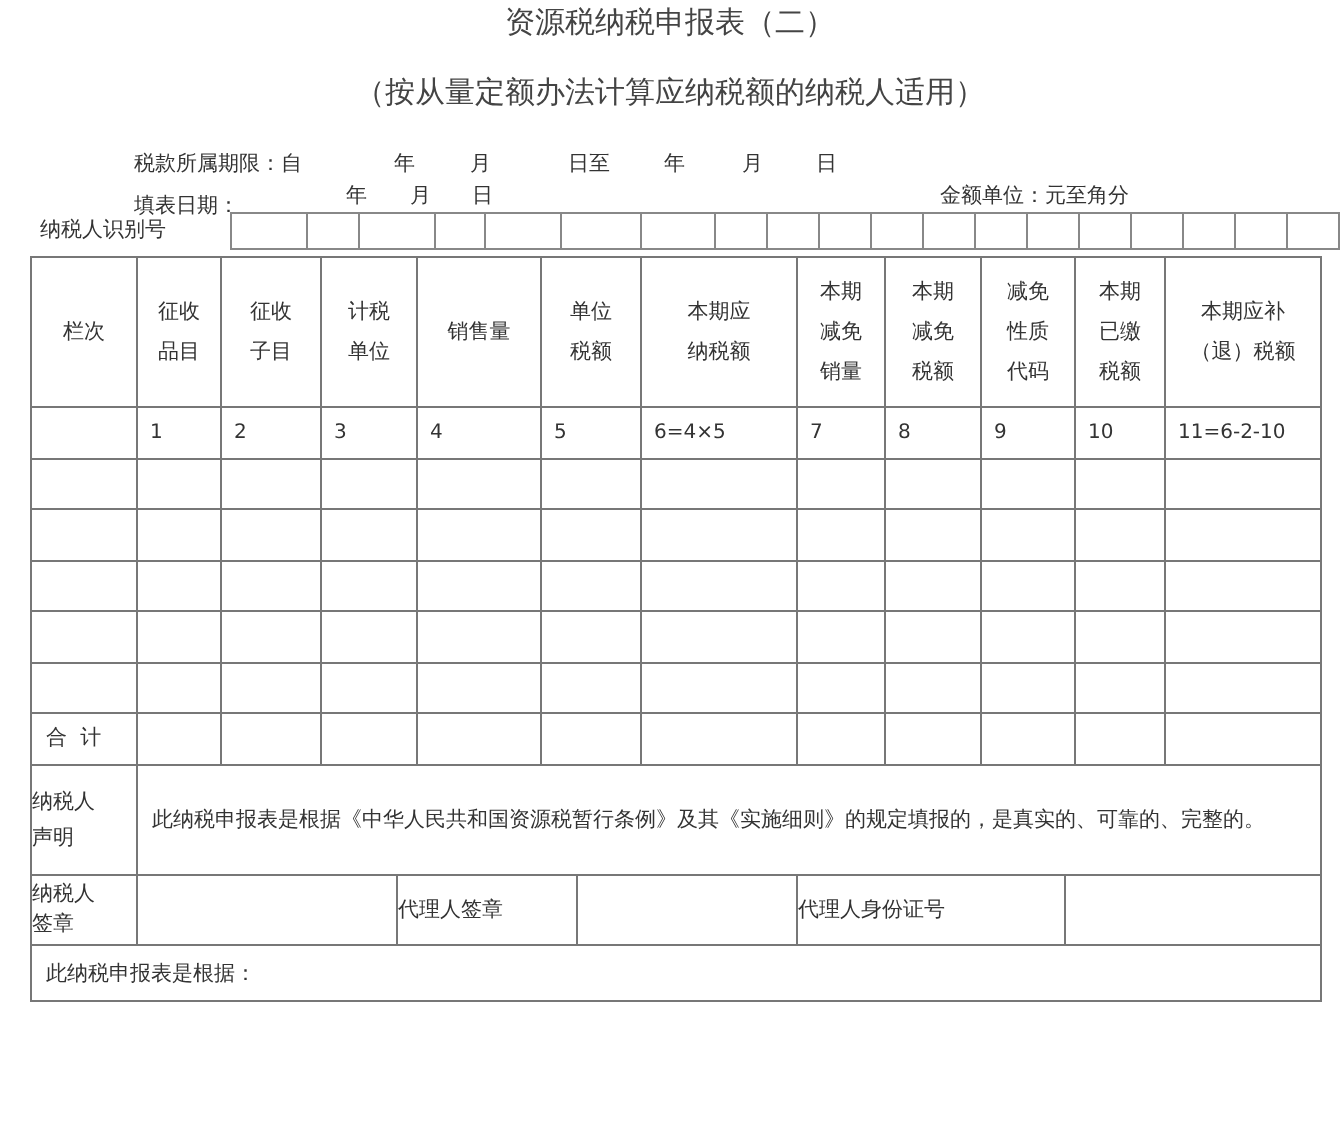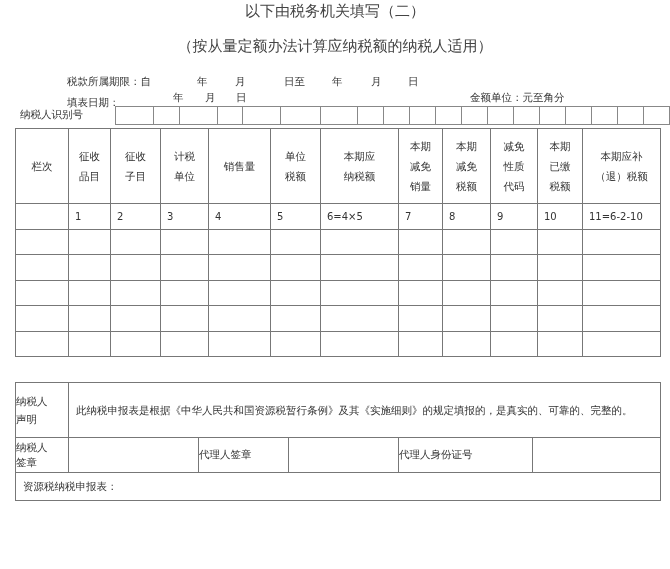--- a/index.html
+++ b/index.html
@@ -16,21 +16,21 @@
   .main td.num { padding-left:6px; font-size:10px; vertical-align:middle; }
   .main tr.data td { height:24.5px; }
   .bottom td { vertical-align:middle; }
   .c { }
   .l { padding-left:7px !important; }
   .outer { border:1.5px solid #555; }
 </style>
 </head>
 <body>
 
-<div class="abs title">以下由税务机关填写（二）</div>
+<div class="abs title">资源税纳税申报表（二）</div>
 <div class="abs subtitle">（按从量定额办法计算应纳税额的纳税人适用）</div>
 
 <div class="abs meta" style="left:67px;top:75px;">税款所属期限：自</div>
 <div class="abs meta" style="left:197px;top:75px;">年</div>
 <div class="abs meta" style="left:235px;top:75px;">月</div>
 <div class="abs meta" style="left:272px;top:75px;margin-left:12px;">日至</div>
 <div class="abs meta" style="left:332px;top:75px;">年</div>
 <div class="abs meta" style="left:371px;top:75px;">月</div>
 <div class="abs meta" style="left:408px;top:75px;">日</div>
 
@@ -189,20 +189,34 @@
         <td></td>
         <td></td>
         <td></td>
         <td></td>
         <td></td>
         <td></td>
         <td></td>
         <td></td>
         <td></td>
   </tr>
+  <tr class="data">
+    <td class="l" style="white-space:pre">合  计</td>
+    <td></td>
+        <td></td>
+        <td></td>
+        <td></td>
+        <td></td>
+        <td></td>
+        <td></td>
+        <td></td>
+        <td></td>
+        <td></td>
+        <td></td>
+  </tr>
 </tbody>
   </table>
 
 <table class="bottom outer" style="left:15px;top:382px;width:645px;">
   <colgroup>
     <col style="width:53px">
       <col style="width:130px">
       <col style="width:90px">
     <col style="width:110px">
       <col style="width:134px">
@@ -217,16 +231,16 @@
   <tr style="height:35px">
     <td class="c" style="white-space:pre-line;line-height:15px">纳税人
 签章</td>
     <td></td>
     <td class="c">代理人签章</td>
     <td></td>
     <td class="c">代理人身份证号</td>
     <td></td>
   </tr>
   <tr style="height:28px">
-    <td colspan="6" class="l">资源税纳税申报表：</td>
+    <td colspan="6" class="l">此纳税申报表是根据：</td>
   </tr>
 </tbody>
   </table>
 
 </body></html>

